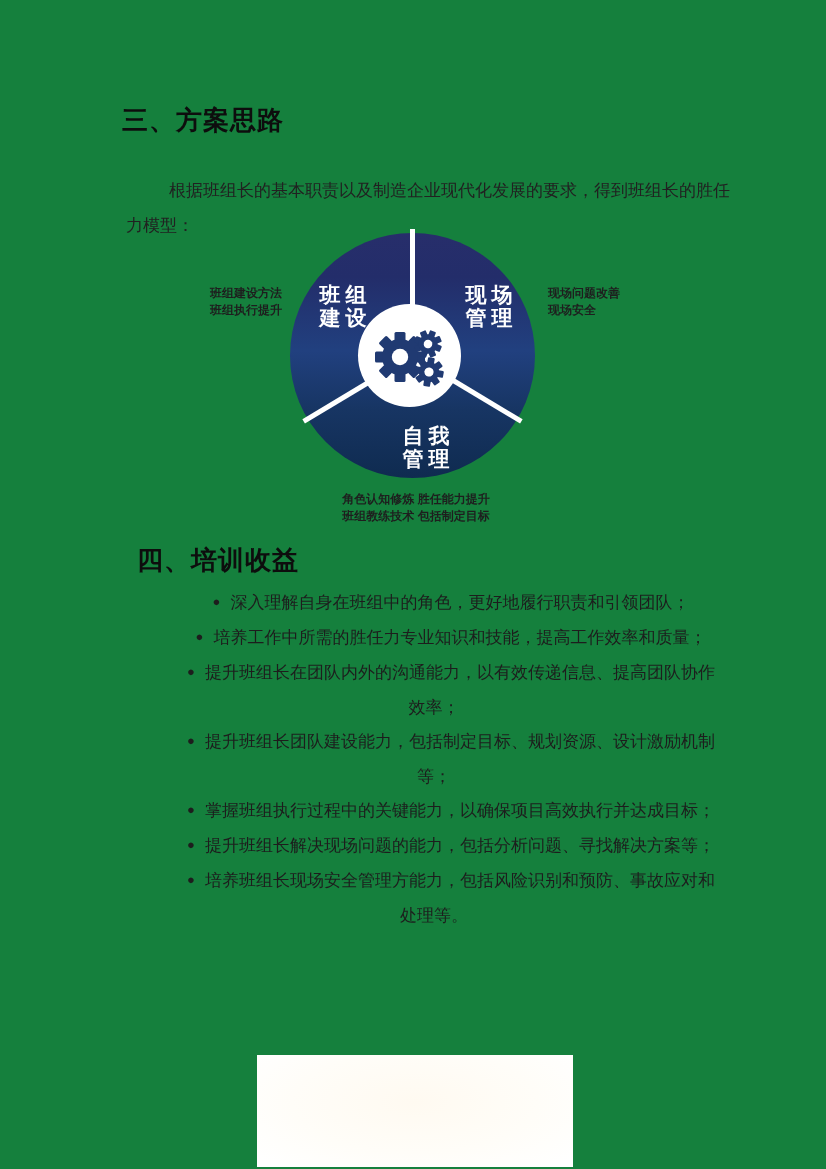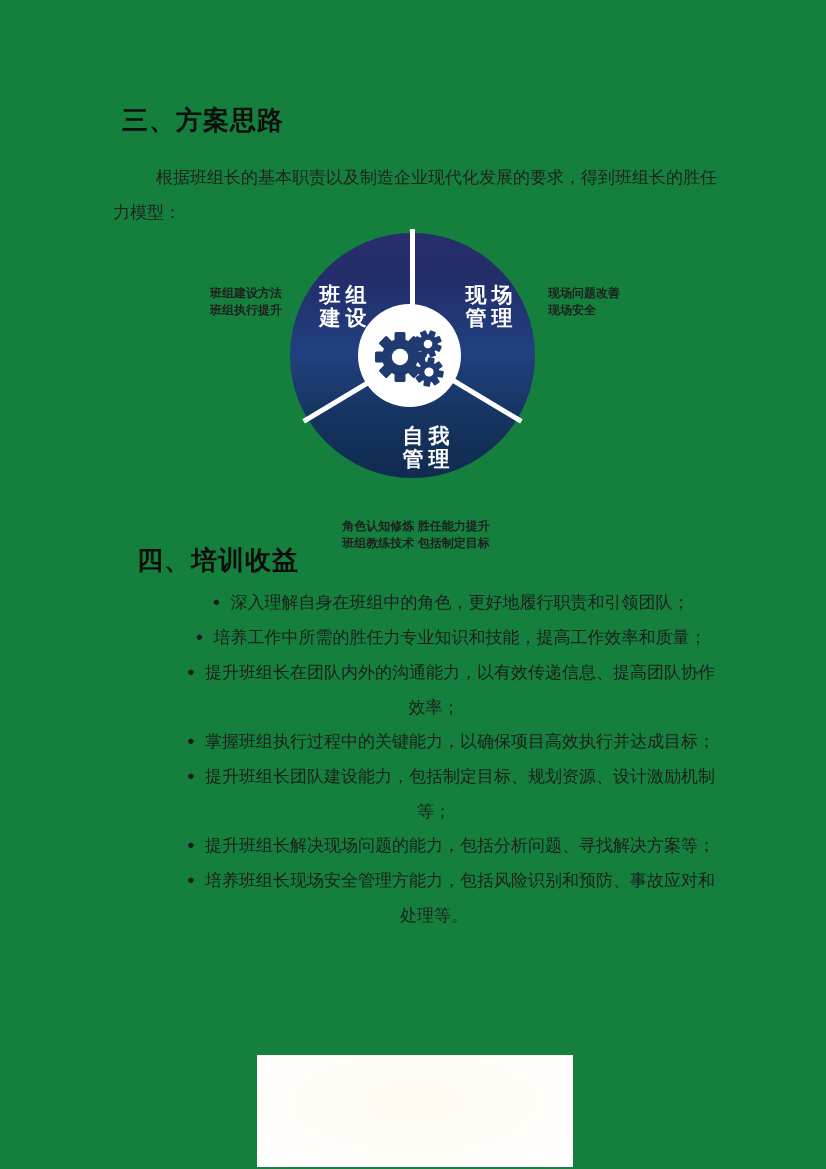--- a/index.html
+++ b/index.html
@@ -5,21 +5,21 @@
   html,body{margin:0;padding:0;background:#ffffff;}
   .page{
     position:relative;width:826px;height:1169px;background:#15803d;overflow:hidden;
     font-family:"Liberation Sans","DejaVu Sans",sans-serif;
   }
   .abs{position:absolute;}
   .h1{
     font-size:26px;font-weight:700;color:#0d0d0d;letter-spacing:1px;line-height:32px;
   }
   .intro{
-    left:110px;top:157px;width:616px;margin:3px;
+    left:110px;top:157px;width:616px;margin:16px;
     font-size:17px;line-height:35px;color:#212121;text-indent:43px;
   }
   
   .donut{
     left:290px;top:233px;width:245px;height:245px;border-radius:50%;
     background:linear-gradient(180deg,#272e6b 0%,#232d6a 18%,#21407f 48%,#173563 72%,#0f2b50 100%);
   }
   .divider{
     left:410px;top:229px;width:5px;height:127px;background:#ffffff;
     transform-origin:50% 100%;
@@ -36,21 +36,21 @@
     font-size:21px;line-height:23px;letter-spacing:5px;text-indent:5px;
   }
   .rl-tl{left:298px;top:283px;}
   .rl-tr{left:444px;top:283px;}
   .rl-b{left:381px;top:424px;}
   .side-note{
     font-size:12px;font-weight:700;line-height:17px;color:#1e1e1e;
   }
   .sn-left{left:210px;top:285px;}
   .sn-right{left:548px;top:285px;}
-  .sn-bottom{left:266px;top:518px;width:300px;text-align:center;}
+  .sn-bottom{left:266px;top:491px;width:300px;text-align:center;}
   .side-note span{display:block;}
   
   .h1b{left:122px;top:544px;margin-left:15px;}
   .h1a{left:122px;top:104px;}
   .benefits{left:145px;top:586px;width:578px;}
   .bullet-item{
     margin:0;font-size:17px;line-height:34px;color:#1d1d1d;text-indent:34px;text-align:center;
   }
   .bullet-item::before{
     content:"\25CF";font-size:13px;margin-right:10px;position:relative;top:-2px;
@@ -150,21 +150,21 @@
       <span>班组教练技术 包括制定目标</span>
     </div>
   </div>
 
   <div class="abs h1 h1b">四、培训收益</div>
 
   <div class="abs benefits">
     <p class="bullet-item">深入理解自身在班组中的角色，更好地履行职责和引领团队；</p>
     <p class="bullet-item">培养工作中所需的胜任力专业知识和技能，提高工作效率和质量；</p>
     <p class="bullet-item">提升班组长在团队内外的沟通能力，以有效传递信息、提高团队协作效率；</p>
+    <p class="bullet-item">提升班组长团队建设能力，包括制定目标、规划资源、设计激励机制等；</p>
     <p class="bullet-item">掌握班组执行过程中的关键能力，以确保项目高效执行并达成目标；</p>
-    <p class="bullet-item">提升班组长团队建设能力，包括制定目标、规划资源、设计激励机制等；</p>
     <p class="bullet-item">提升班组长解决现场问题的能力，包括分析问题、寻找解决方案等；</p>
     <p class="bullet-item">培养班组长现场安全管理方能力，包括风险识别和预防、事故应对和处理等。</p>
   </div>
 
   <div class="abs watermark"></div>
 
 </div>
 
 </body></html>

